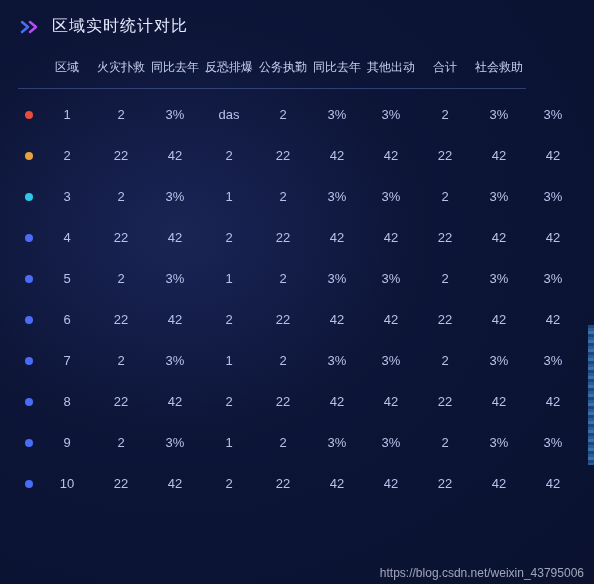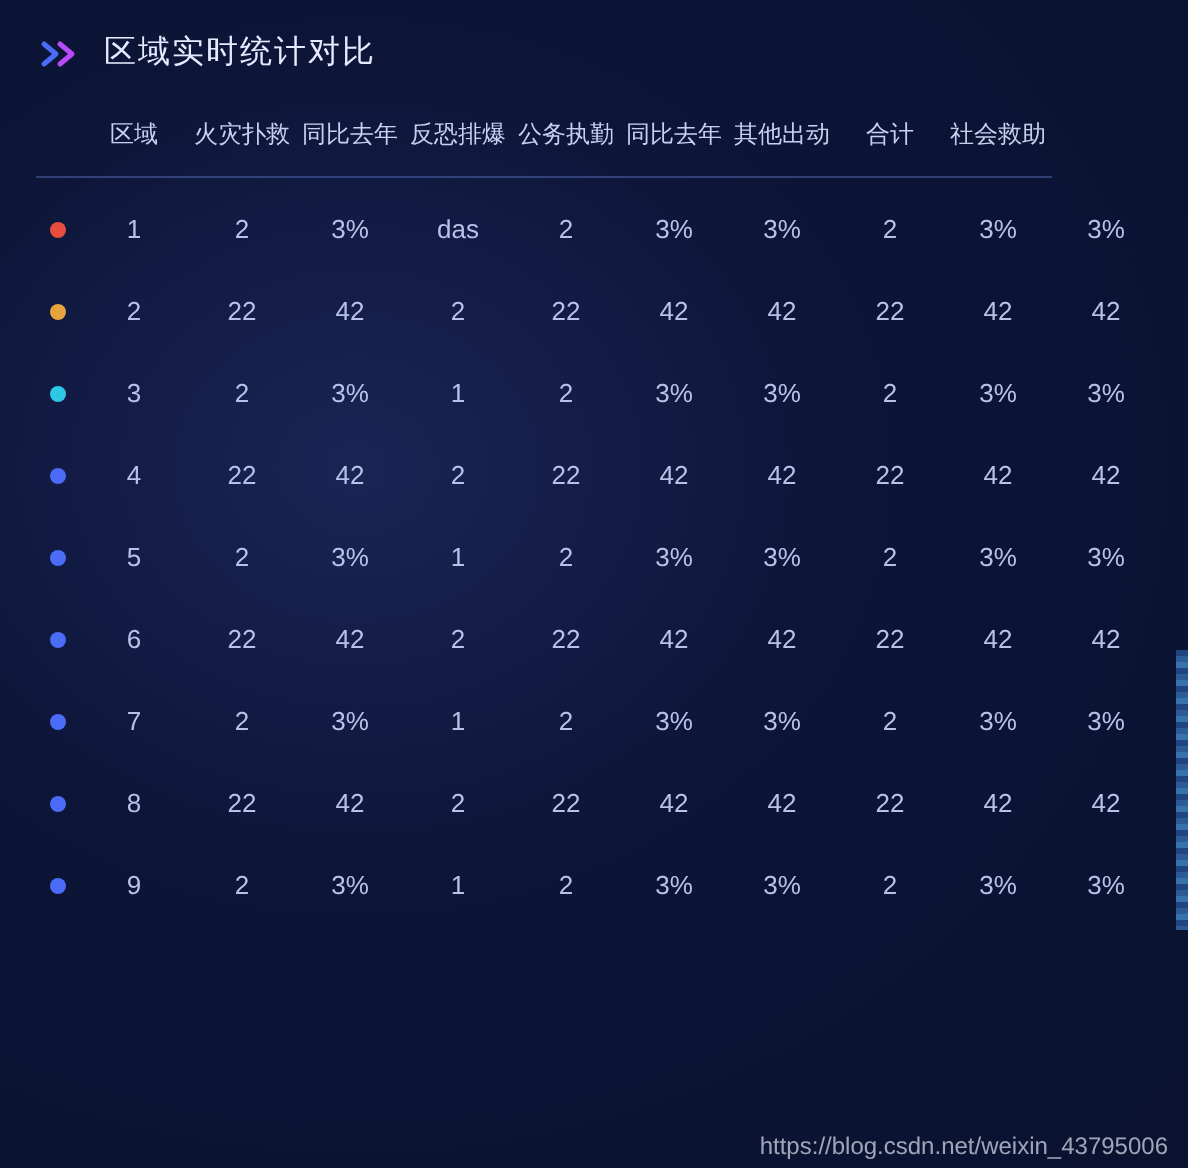--- a/index.html
+++ b/index.html
@@ -222,19 +222,32 @@
           <td>2</td>
           <td>3%</td>
           <td>1</td>
           <td>2</td>
           <td>3%</td>
           <td>3%</td>
           <td>2</td>
           <td>3%</td>
           <td>3%</td>
         </tr>
+        <tr>
+          <td><span class="dot" style="background: rgb(74, 108, 247);"></span></td>
+          <td>10</td>
+          <td>22</td>
+          <td>42</td>
+          <td>2</td>
+          <td>22</td>
+          <td>42</td>
+          <td>42</td>
+          <td>22</td>
+          <td>42</td>
+          <td>42</td>
+        </tr>
       </tbody>
   </table>
 </div>
 
 <div class="side-indicator"></div>
 
 <div class="watermark">https://blog.csdn.net/weixin_43795006</div>
 
 </body></html>

